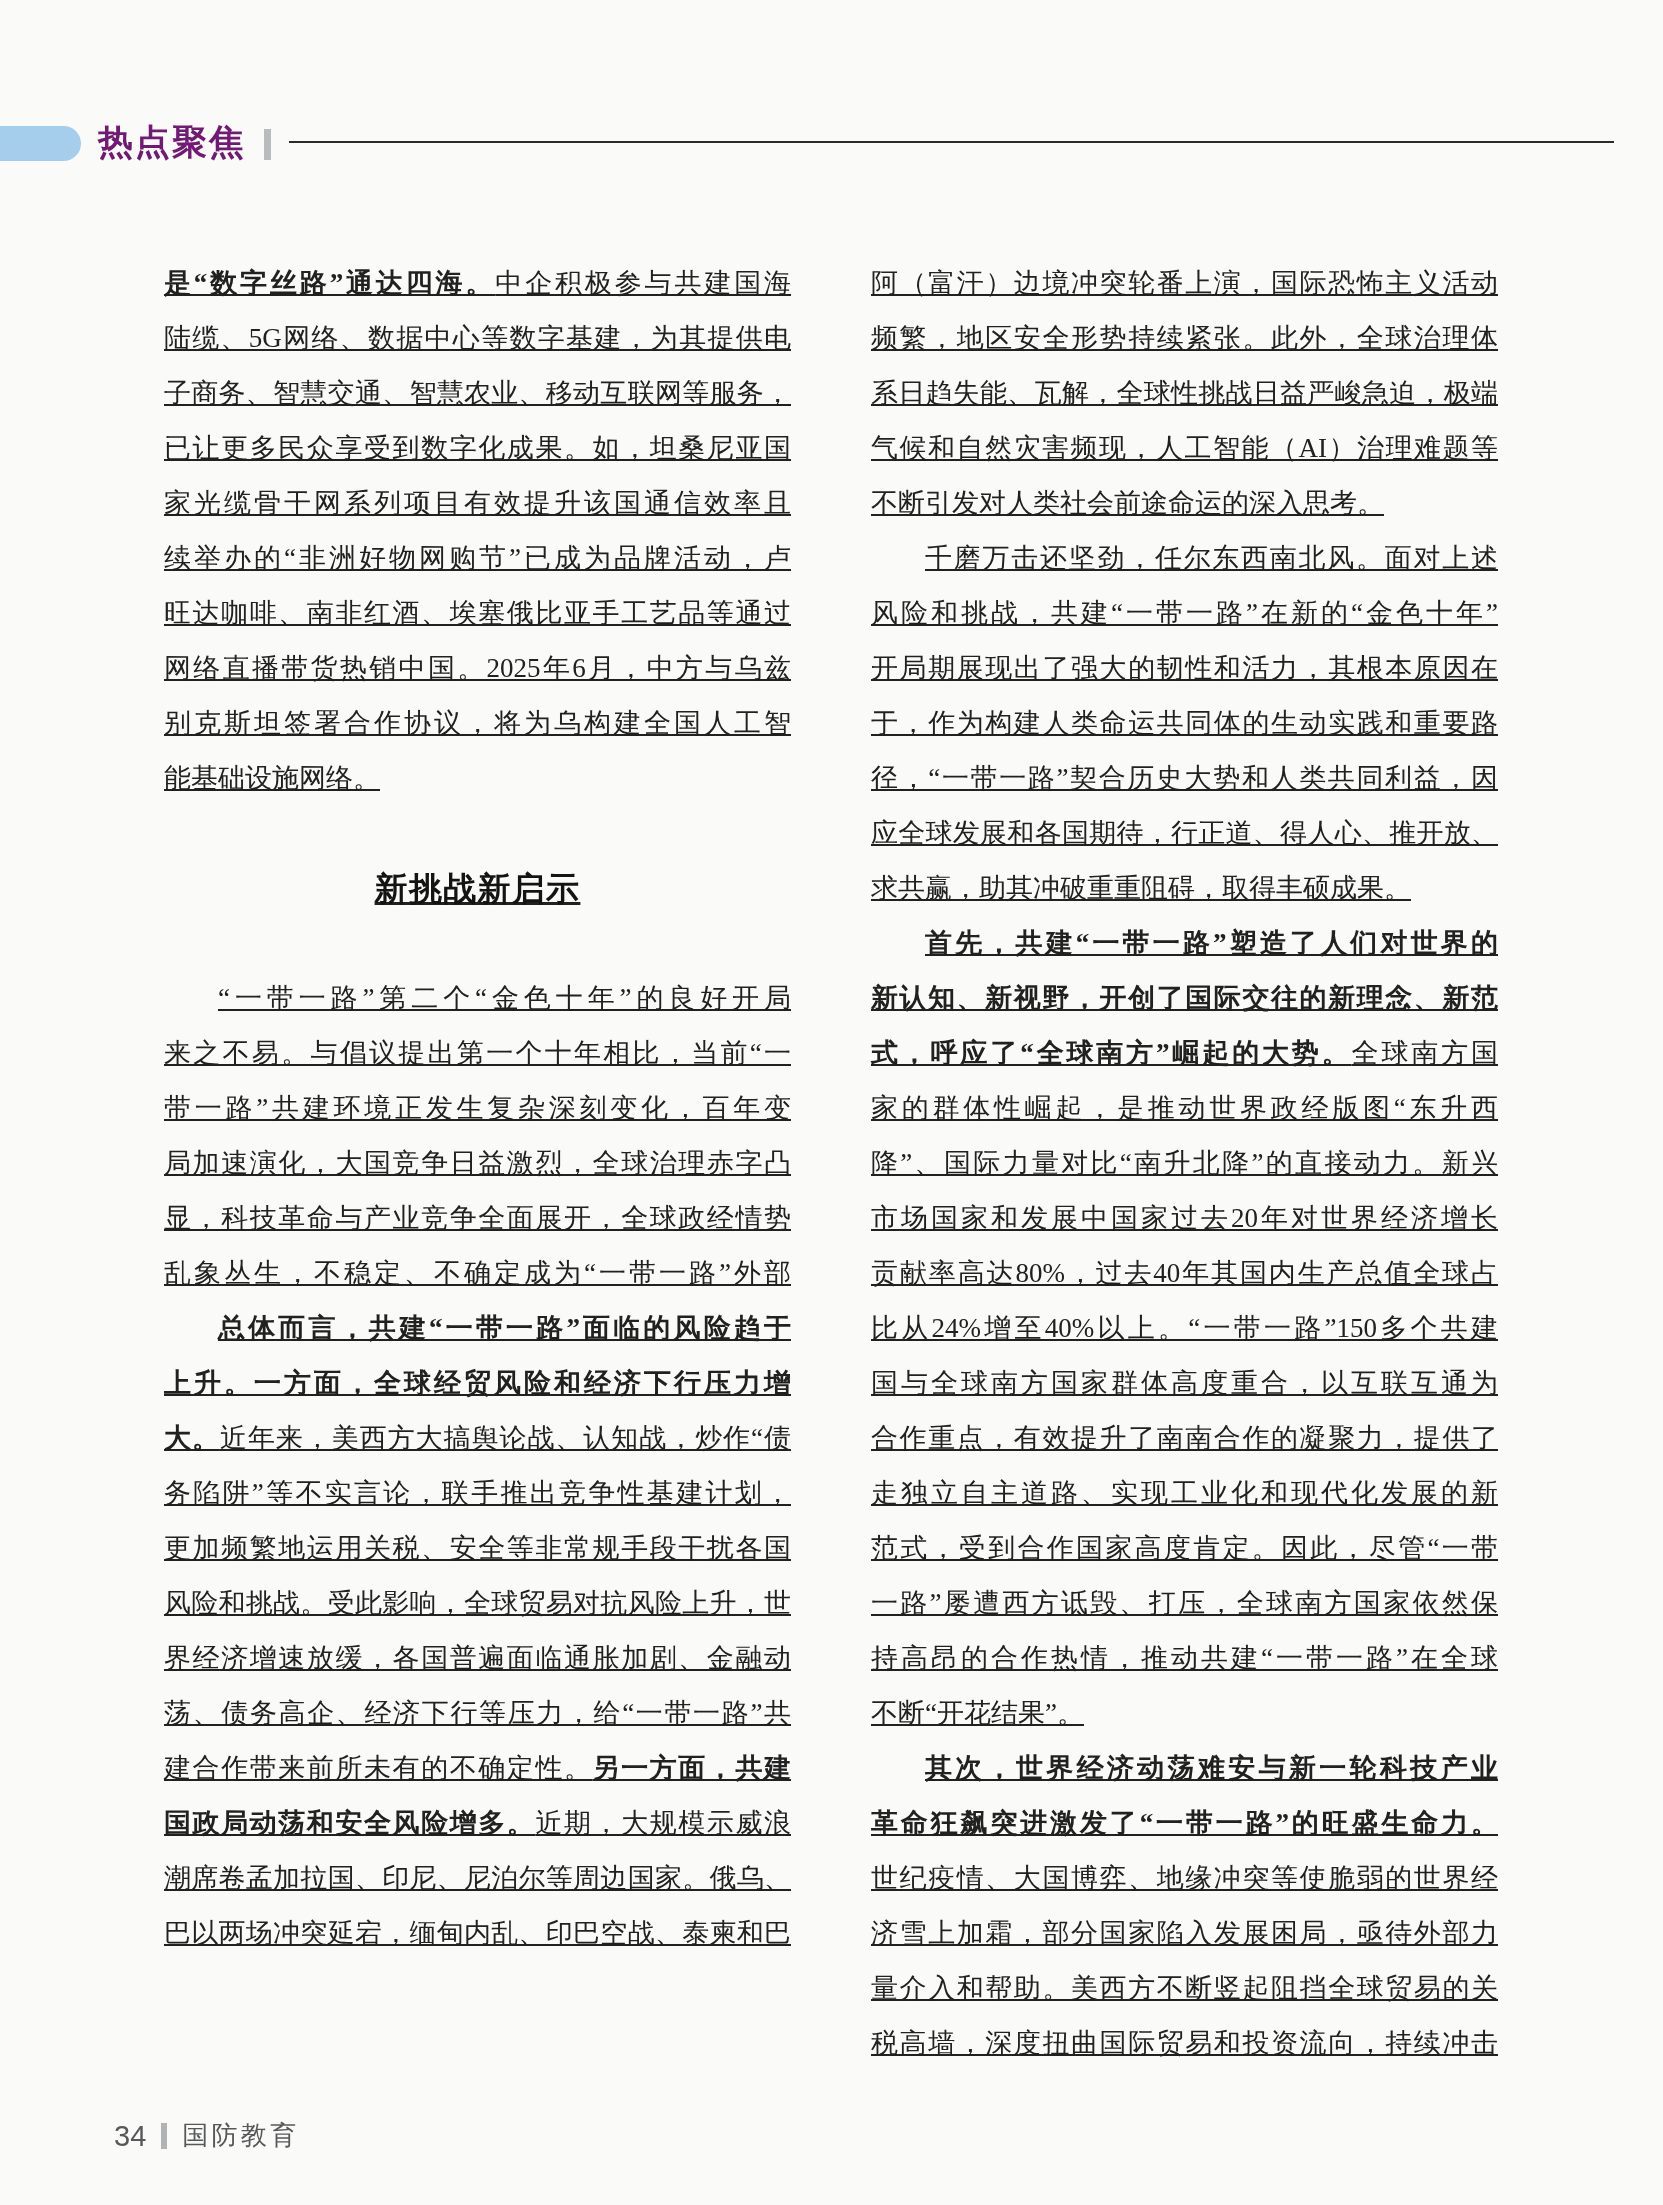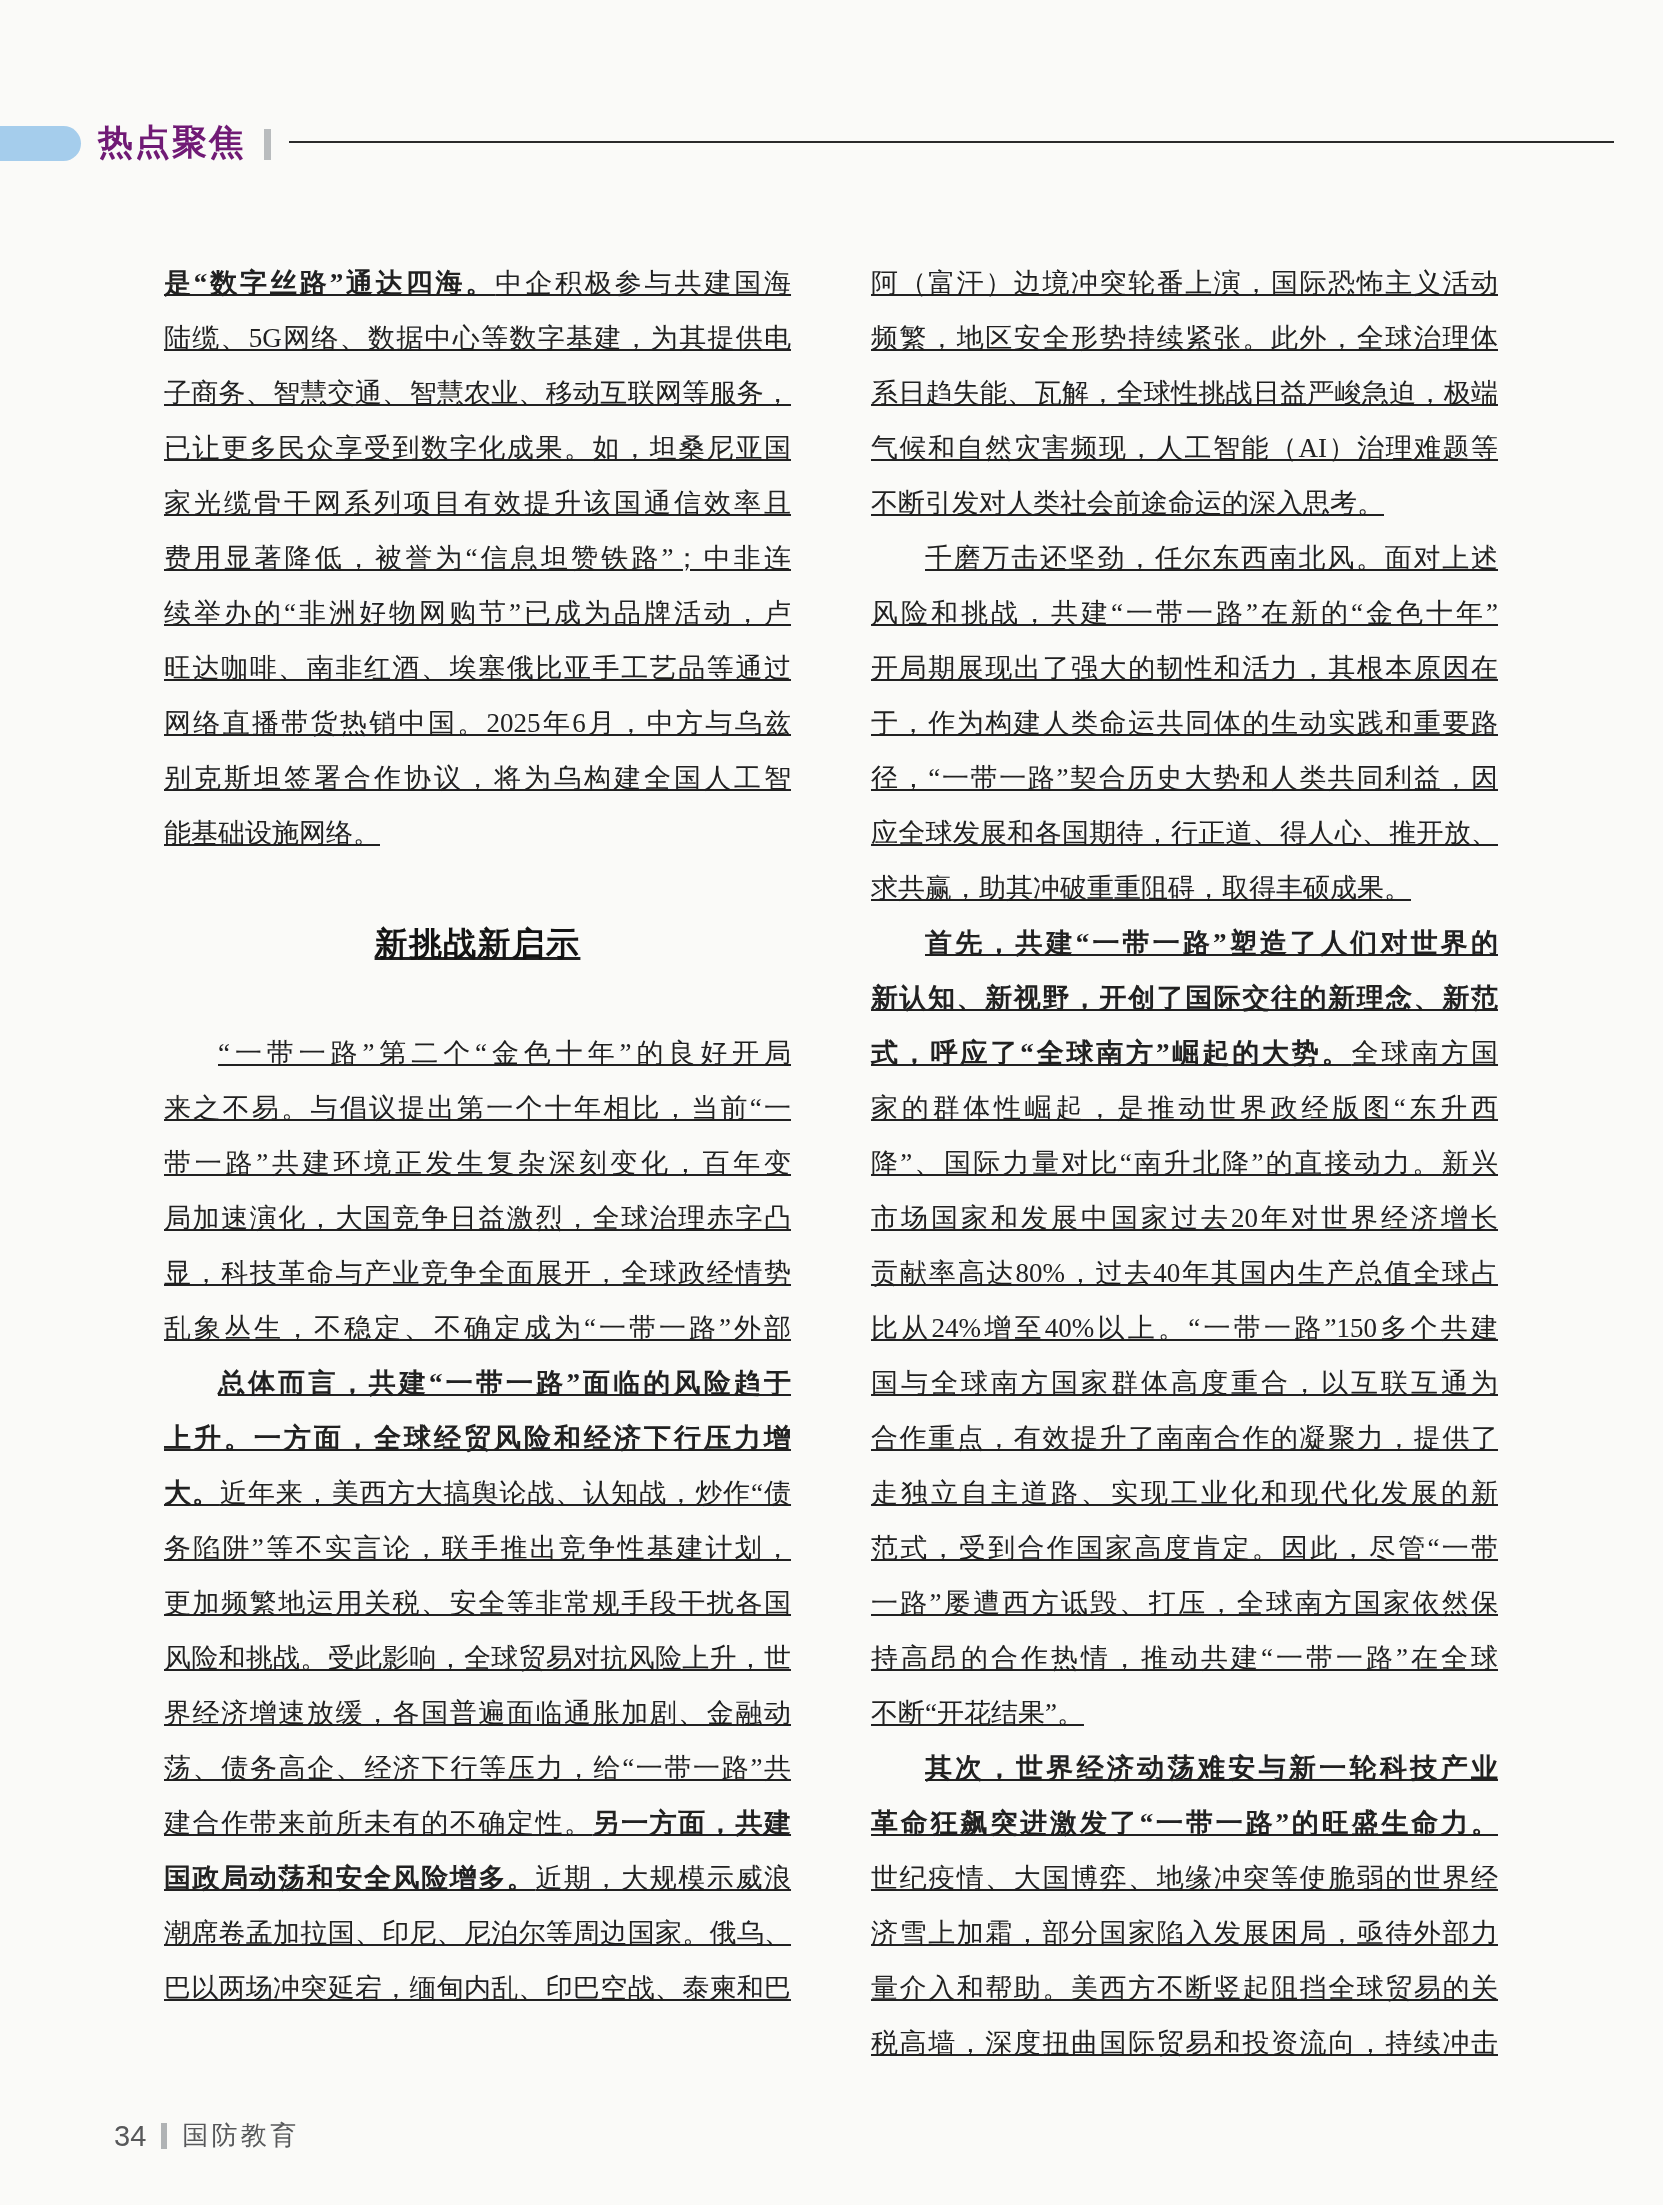--- a/index.html
+++ b/index.html
@@ -80,21 +80,20 @@
 <div class="header-title">热点聚焦</div>
 <div class="header-divider"></div>
 <div class="header-rule"></div>
 
 <div id="col-left" class="column">
     <div class="line"><span class="b">是“数字丝路”通达四海。</span><span>中企积极参与共建国海</span></div>
     <div class="line"><span>陆缆、5G网络、数据中心等数字基建，为其提供电</span></div>
     <div class="line"><span>子商务、智慧交通、智慧农业、移动互联网等服务，</span></div>
     <div class="line"><span>已让更多民众享受到数字化成果。如，坦桑尼亚国</span></div>
     <div class="line"><span>家光缆骨干网系列项目有效提升该国通信效率且</span></div>
-    <div class="line"><span>费用显著降低，被誉为“信息坦赞铁路”；中非连</span></div>
     <div class="line"><span>续举办的“非洲好物网购节”已成为品牌活动，卢</span></div>
     <div class="line"><span>旺达咖啡、南非红酒、埃塞俄比亚手工艺品等通过</span></div>
     <div class="line"><span>网络直播带货热销中国。2025年6月，中方与乌兹</span></div>
     <div class="line"><span>别克斯坦签署合作协议，将为乌构建全国人工智</span></div>
     <div class="line no-justify"><span>能基础设施网络。</span></div>
     <div class="section-heading">新挑战新启示</div>
     <div class="line indent"><span>“一带一路”第二个“金色十年”的良好开局</span></div>
     <div class="line"><span>来之不易。与倡议提出第一个十年相比，当前“一</span></div>
     <div class="line"><span>带一路”共建环境正发生复杂深刻变化，百年变</span></div>
     <div class="line"><span>局加速演化，大国竞争日益激烈，全球治理赤字凸</span></div>

